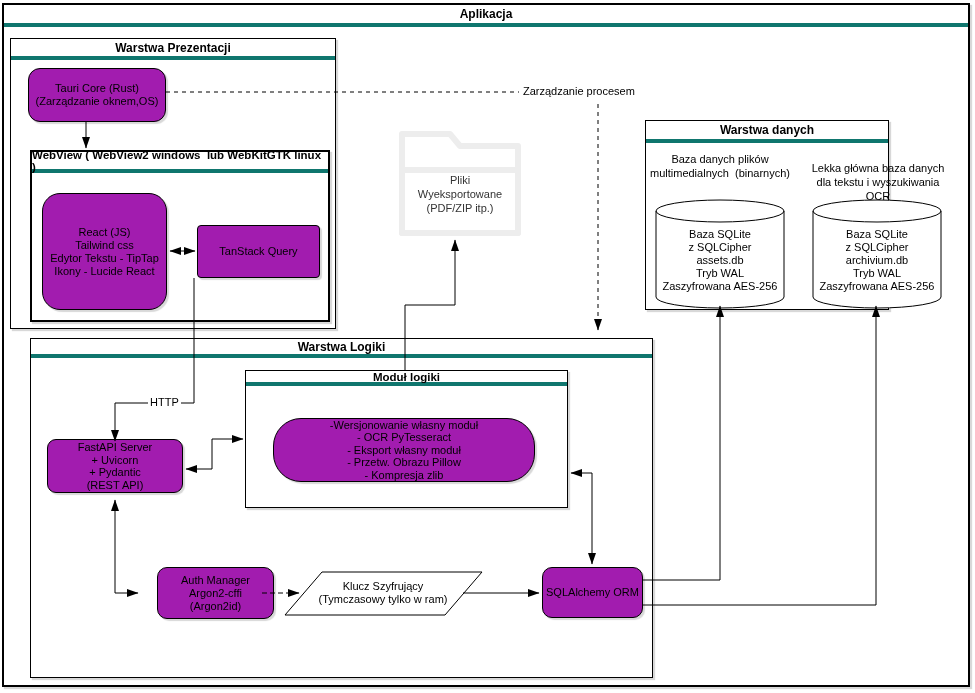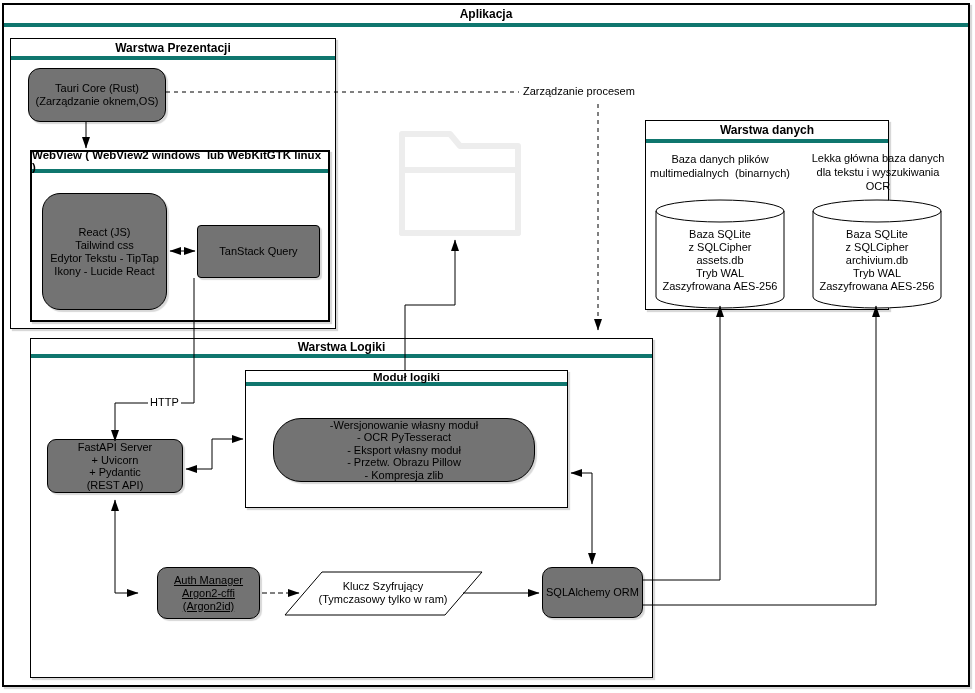--- a/index.html
+++ b/index.html
@@ -3,21 +3,21 @@
 <meta charset="utf-8">
 <style>
   html,body{margin:0;padding:0;background:#fff;}
   #canvas{
     position:relative;width:975px;height:693px;background:#fff;overflow:hidden;
     font-family:"Liberation Sans","DejaVu Sans",sans-serif;color:#000;
   }
   .frame{position:absolute;border:1px solid #000;background:#fff;box-shadow:2px 2px 1px #d8d8d8;box-sizing:border-box;}
   .band{border-bottom:4px solid #0f766e;font-weight:bold;font-size:12px;display:flex;align-items:center;justify-content:center;white-space:pre-wrap;box-sizing:border-box;}
   .node{
-    position:absolute;border:1px solid #000;background:#737373;box-shadow:2px 2px 1px #d8d8d8;
+    position:absolute;border:1px solid #000;background:#a21caf;box-shadow:2px 2px 1px #d8d8d8;
     display:flex;align-items:center;justify-content:center;text-align:center;
     font-size:11px;line-height:13px;white-space:pre-wrap;box-sizing:border-box;
   }
   .caption{position:absolute;font-size:11px;line-height:14px;text-align:center;white-space:pre-wrap;}
   .cyl-label{position:absolute;font-size:11px;line-height:13px;text-align:center;white-space:pre-wrap;z-index:6;}
   .edge-label{position:absolute;font-size:11px;line-height:13px;background:#fff;padding:0 2px;z-index:7;white-space:pre;}
   svg.shape{position:absolute;z-index:1;}
   #connectors{position:absolute;left:0;top:0;z-index:5;pointer-events:none;}
   #folder-label{position:absolute;font-size:11px;line-height:14px;text-align:center;white-space:pre-wrap;color:#333;z-index:2;}
 </style>
@@ -51,27 +51,30 @@
   </div>
 
   <div class="node" style="left:197px;top:225px;width:123px;height:53px;border-radius:4px;">
     <span>TanStack Query</span>
   </div>
 
   <svg class="shape" style="left:396px;top:126px;" width="128" height="112" viewBox="0 0 128 112">
     <path d="M6,107 V8 H54 L64,20 H122 V107 Z" fill="#ffffff" stroke="#ededed" stroke-width="6" stroke-linejoin="round"></path>
     <rect x="6" y="44" width="116" height="63" fill="#ffffff" stroke="#ededed" stroke-width="6" stroke-linejoin="round"></rect>
   </svg>
+  <div id="folder-label" style="left:398px;top:173px;width:124px;">Pliki
+Wyeksportowane
+(PDF/ZIP itp.)</div>
 
   <div class="frame" style="left:645px;top:120px;width:244px;height:190px;">
     <div class="band" style="height:22px;">Warstwa danych</div>
   </div>
   <div class="caption" style="left:650px;top:152px;width:140px;">Baza danych plików
 multimedialnych  (binarnych)</div>
-  <div class="caption" style="left:811px;top:151px;width:134px;">Lekka główna baza danych
+  <div class="caption" style="left:811px;top:161px;width:134px;">Lekka główna baza danych
 dla tekstu i wyszukiwania
 OCR</div>
 
   <svg class="shape" style="left:655px;top:199px;" width="130" height="112" viewBox="0 0 130 112">
     <path d="M1,12 a64,11 0 0 1 128,0 v86 a64,11 0 0 1 -128,0 z" fill="#fff" stroke="#000" stroke-width="1"></path>
     <path d="M1,12 a64,11 0 0 0 128,0" fill="none" stroke="#000" stroke-width="1"></path>
   </svg>
   <div class="cyl-label" style="left:657px;top:228px;width:126px;">Baza SQLite
 z SQLCipher
 assets.db
@@ -103,21 +106,21 @@
 - Kompresja zlib</span>
   </div>
 
   <div class="node" style="left:47px;top:439px;width:136px;height:54px;border-radius:9px;line-height:12.5px;">
     <span>FastAPI Server
 + Uvicorn
 + Pydantic
 (REST API)</span>
   </div>
 
-  <div class="node" style="left:157px;top:567px;width:103px;height:52px;border-radius:10px;text-decoration:underline;">
+  <div class="node" style="left:157px;top:567px;width:117px;height:52px;border-radius:10px;">
     <span>Auth Manager
 Argon2-cffi
 (Argon2id)</span>
   </div>
 
   <div class="caption" style="left:302px;top:580px;width:162px;z-index:6;line-height:13px;">Klucz Szyfrujący
 (Tymczasowy tylko w ram)</div>
 
   <div class="node" style="left:542px;top:567px;width:101px;height:51px;border-radius:10px;">
     <span>SQLAlchemy ORM</span>

